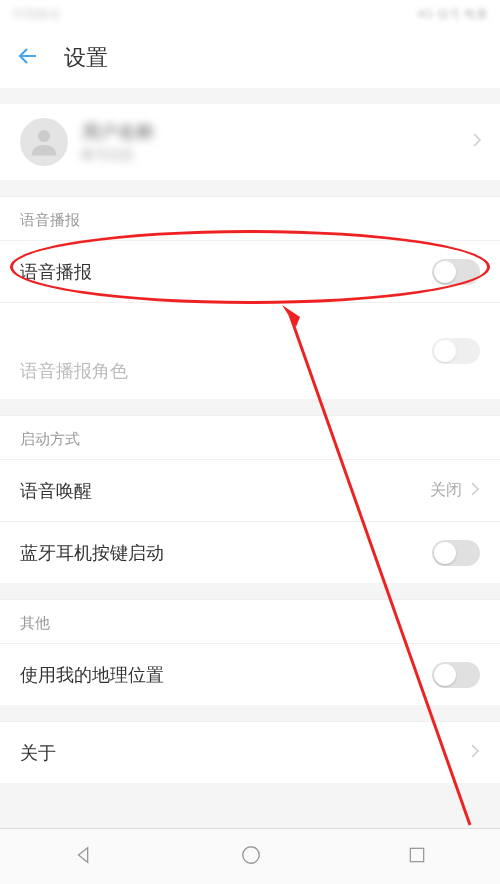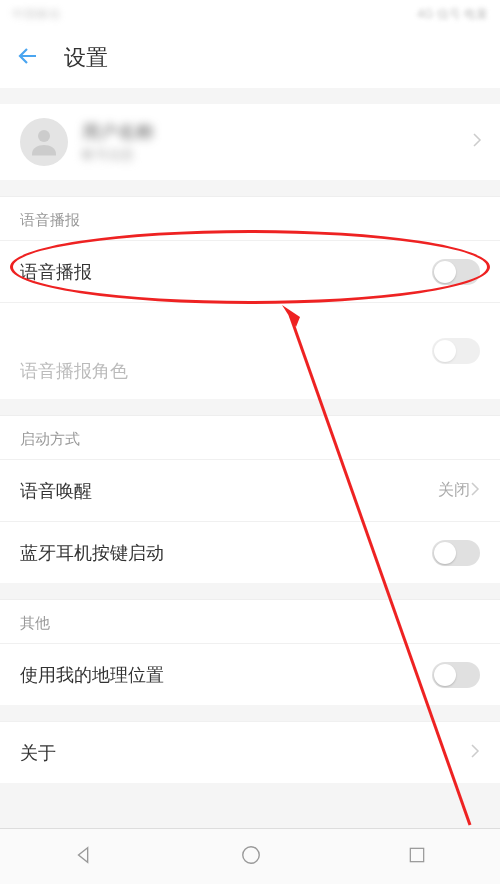--- a/index.html
+++ b/index.html
@@ -72,21 +72,21 @@
       padding: 16px 20px;
       display: flex;
       align-items: center;
       justify-content: space-between;
       border-top: 1px solid #f0f0f0;
     }
     .row-label { font-size: 18px; color: #333; }
     .row-label.disabled { color: #bbb; margin-top: 40px; }
     .row-sub { font-size: 14px; color: #aaa; margin-top: 4px; line-height: 1.4; }
     .row-left { display: flex; flex-direction: row; }
-    .row-right { display: flex; align-items: center; gap: 0; color: #aaa; font-size: 16px; }
+    .row-right { display: flex; align-items: center; gap: 8px; color: #aaa; font-size: 16px; }
     .toggle {
       width: 48px; height: 26px;
       background: #e0e0e0;
       border-radius: 13px;
       position: relative;
     }
     .toggle-knob {
       width: 22px; height: 22px;
       background: #fff;
       border-radius: 50%;

